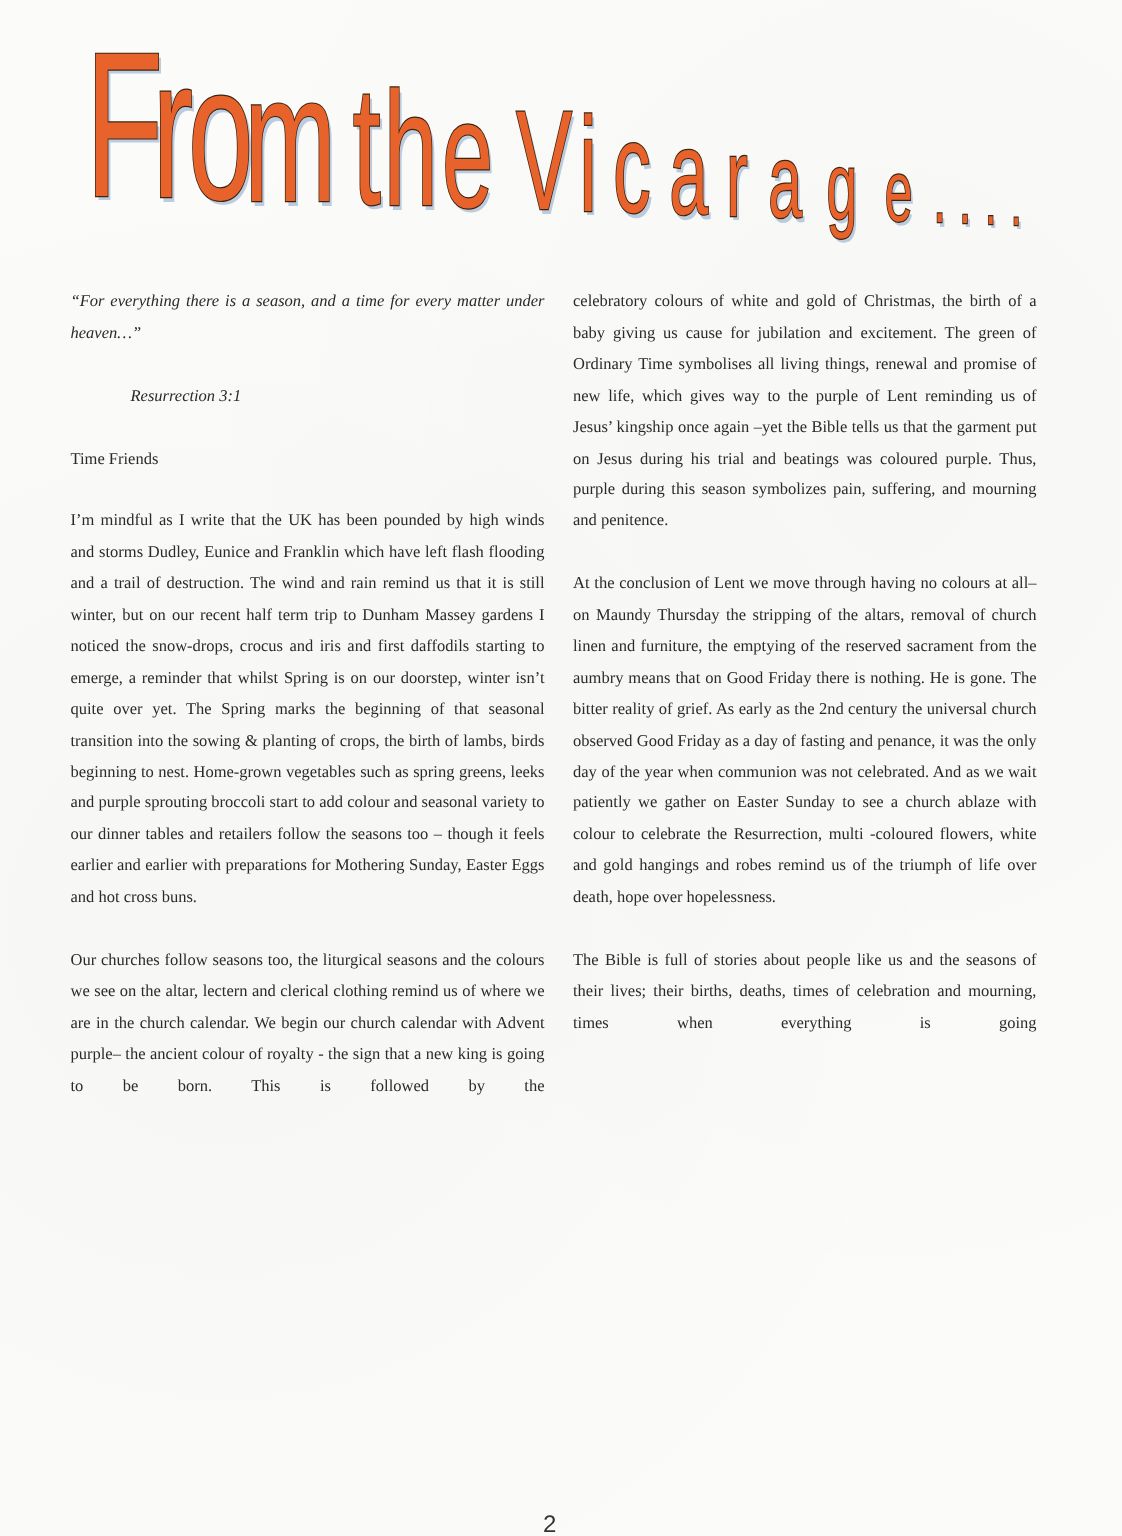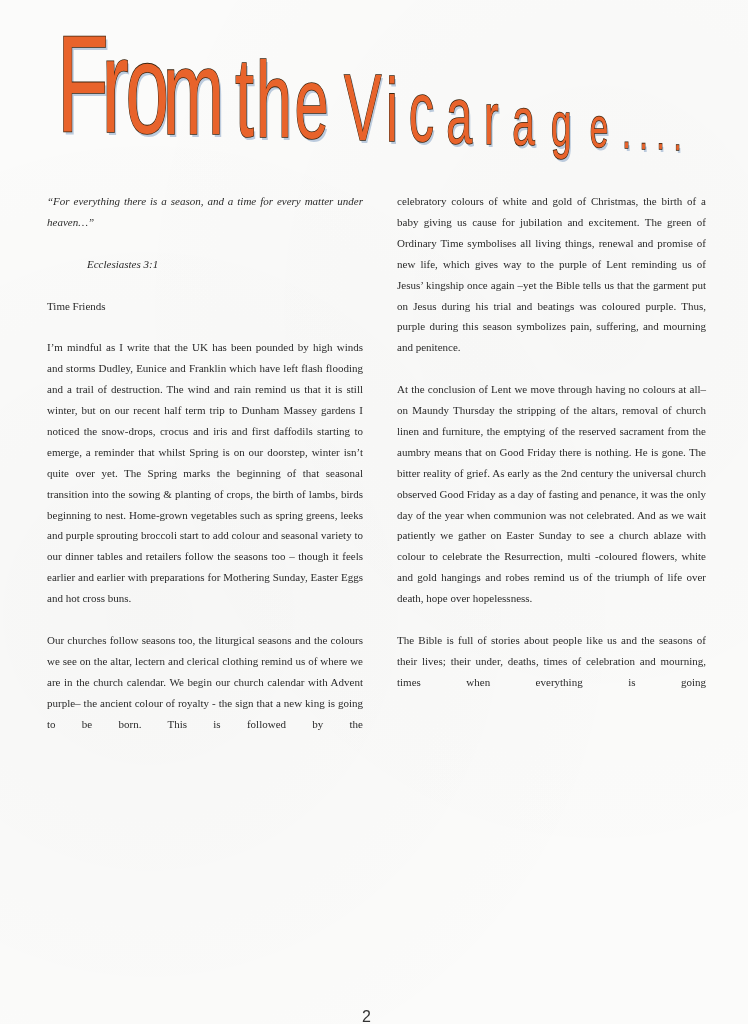--- a/index.html
+++ b/index.html
@@ -22,21 +22,21 @@
 
   .col {
     position: absolute;
     top: 191px;
     width: 316px;
     font-size: 11px;
     line-height: 20.9px;
     text-align: justify;
   }
   .col.left { left: 47px; }
-  .col.right { left: 397px; width: 309px; }
+  .col.right { left: 382px; width: 309px; }
   .col p { margin: 0 0 20.9px 0; }
   .quote { font-style: italic; margin: 0; }
   .quote-ref { font-style: italic; padding-left: 40px; margin: 0 0 20.9px 0; }
   .page-number {
     position: absolute; left: 362px; top: 1008px;
     font-family: "Liberation Sans", sans-serif; font-size: 16px; color: #333;
   }
 </style>
 </head>
 <body>
@@ -90,25 +90,25 @@
         <text x="660.4772036474167" y="149.1793313069909" text-anchor="middle" font-family="&quot;Liberation Sans Narrow&quot;,&quot;Liberation Sans&quot;, sans-serif" font-size="48.123829787234" fill="#e8632b" stroke="#3a2510" stroke-width="1.6" paint-order="stroke" transform="translate(660.4772036474167,0) scale(0.5720516717325228,1) translate(-660.4772036474167,0)">.</text>
         <text x="680.4924012158058" y="152.72644376899697" text-anchor="middle" font-family="&quot;Liberation Sans Narrow&quot;,&quot;Liberation Sans&quot;, sans-serif" font-size="45.48127659574464" fill="#8aa6c8" transform="translate(677.4924012158058,0) scale(0.5706838905775076,1) translate(-677.4924012158058,0)" opacity="0.55">.</text>
         <text x="677.4924012158058" y="149.72644376899697" text-anchor="middle" font-family="&quot;Liberation Sans Narrow&quot;,&quot;Liberation Sans&quot;, sans-serif" font-size="45.48127659574464" fill="#e8632b" stroke="#3a2510" stroke-width="1.6" paint-order="stroke" transform="translate(677.4924012158058,0) scale(0.5706838905775076,1) translate(-677.4924012158058,0)">.</text>
       </g>
   </svg>
 
 </div>
 
 <div class="col left">
   <p class="quote">“For everything there is a season, and a time for every matter under heaven…”</p>
-  <p class="quote-ref">Ecclesiastes 3:1</p>
+  <p class="quote-ref">Resurrection 3:1</p>
   <p>Time Friends</p>
   <p>I’m mindful as I write that the UK has been pounded by high winds and storms Dudley, Eunice and Franklin which have left flash flooding and a trail of destruction. The wind and rain remind us that it is still winter, but on our recent half term trip to Dunham Massey gardens I noticed the snow-drops, crocus and iris and first daffodils starting to emerge, a reminder that whilst Spring is on our doorstep, winter isn’t quite over yet. The Spring marks the beginning of that seasonal transition into the sowing &amp; planting of crops, the birth of lambs, birds beginning to nest. Home-grown vegetables such as spring greens, leeks and purple sprouting broccoli start to add colour and seasonal variety to our dinner tables and retailers follow the seasons too – though it feels earlier and earlier with preparations for Mothering Sunday, Easter Eggs and hot cross buns.</p>
   <p style="text-align-last: justify;">Our churches follow seasons too, the liturgical seasons and the colours we see on the altar, lectern and clerical clothing remind us  of where we are in the church calendar. We begin our church calendar with Advent purple– the ancient colour of royalty - the sign that a new king is going to be born.  This is followed by the</p>
 </div>
 
 <div class="col right">
   <p>celebratory colours of white and gold of Christmas, the birth of a baby giving us cause for jubilation and excitement. The green of Ordinary Time symbolises all living things, renewal and promise of new life, which gives way to the purple of Lent reminding us of Jesus’ kingship once again –yet the Bible tells us that the garment put on Jesus during his trial and beatings was coloured purple. Thus, purple during this season symbolizes pain, suffering, and mourning and penitence.</p>
   <p>At the conclusion of Lent we move through having no colours at all–  on Maundy Thursday the stripping of the altars, removal of church linen and furniture, the emptying of the reserved sacrament from the aumbry means that on Good Friday there is nothing. He is gone. The bitter reality of grief. As early as the 2nd century the universal church observed Good Friday as a day of fasting and penance, it was the only day of the year when communion was not celebrated. And as we wait patiently we gather on Easter Sunday to see a church ablaze with colour to celebrate the Resurrection, multi -coloured flowers, white and gold hangings and robes remind us of the triumph of life over death, hope over hopelessness.</p>
-  <p style="text-align-last: justify;">The Bible is full of stories about people like us and the seasons of their lives; their under, deaths, times of celebration and mourning, times when everything is going</p>
+  <p style="text-align-last: justify;">The Bible is full of stories about people like us and the seasons of their lives; their births, deaths, times of celebration and mourning, times when everything is going</p>
 </div>
 
 <div class="page-number">2</div>
 
 </body></html>

